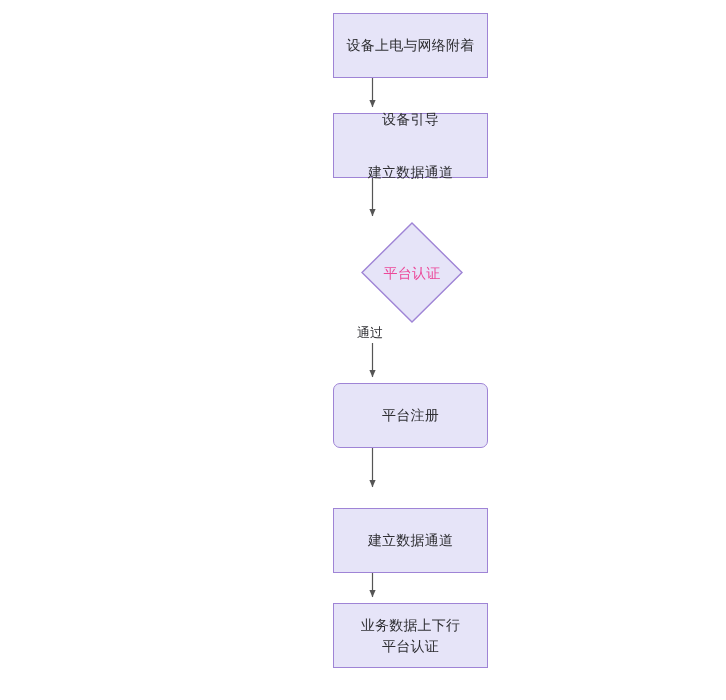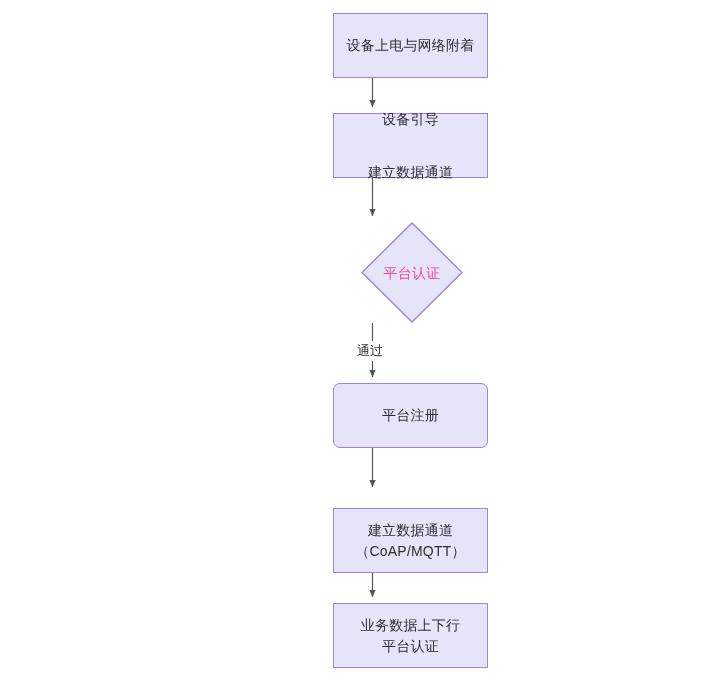--- a/index.html
+++ b/index.html
@@ -127,29 +127,28 @@
     <span class="line">建立数据通道</span>
   </div>
 
   <div class="node decision">
     <svg class="diamond-shape" viewBox="0 0 102 101" preserveAspectRatio="none" xmlns="http://www.w3.org/2000/svg">
       <polygon points="51,1 101,50.5 51,100 1,50.5" fill="#e6e4f8" stroke="#9f84d6" stroke-width="1.4"></polygon>
     </svg>
     <span class="diamond-label">平台认证</span>
   </div>
 
-  <div class="edge-label" style="left:354px; top:341px;">通过</div>
+  <div class="edge-label" style="left:354px; top:323px;">通过</div>
 
   <div class="node process" style="top:383px;border-radius:7px;">
     <span class="line">平台注册</span>
   </div>
 
   <div class="node process" style="top:508px;">
     <span class="line">建立数据通道</span>
-    <span class="line">（CoAP/MQTT）</span>
   </div>
 
   <div class="node process" style="top:603px;font-family:Liberation Serif, serif;">
     <span class="line">业务数据上下行</span>
     <span class="line">平台认证</span>
   </div>
 
 </div>
 
 </body></html>

